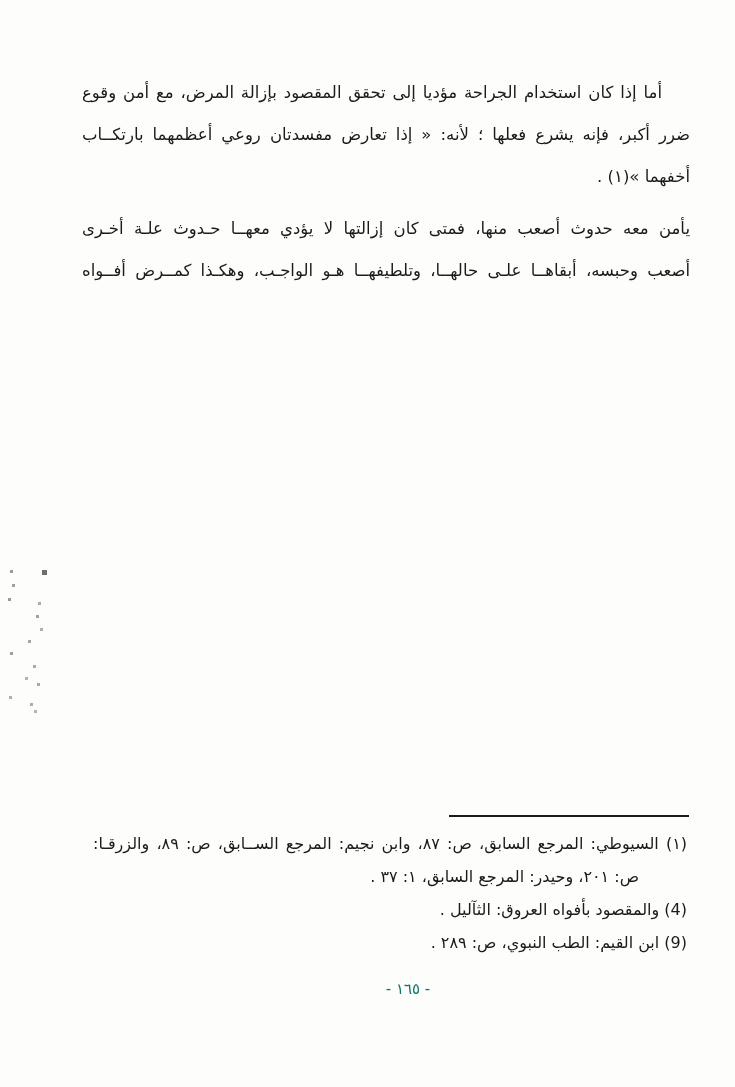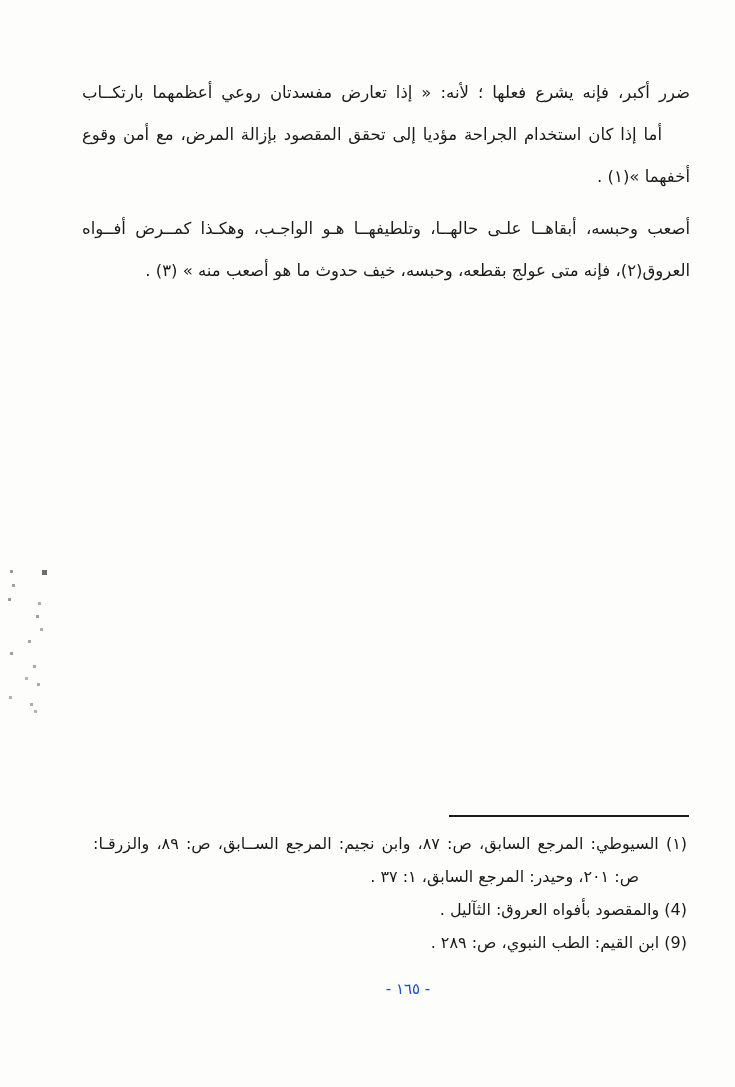--- a/index.html
+++ b/index.html
@@ -65,21 +65,21 @@
 
   
   .page-number {
     position: absolute;
     top: 980px;
     left: 343px;
     width: 130px;
     text-align: center;
     font-size: 15px;
     letter-spacing: 1px;
-    color: #1d4ed8;
+    color: #0f766e;
   }
 
   
   .speckles {
     position: absolute;
     left: 10px;
     top: 570px;
     width: 3px;
     height: 3px;
     background: #9a9a9a;
@@ -100,28 +100,28 @@
       24px 140px 0 0 #b5b5b5;
   }
 </style>
 </head>
 <body>
 
 <div class="page">
 
   <main class="body-text">
     <section class="para">
+      <div class="line just indent">أما إذا كان استخدام الجراحة مؤديا إلى تحقق المقصود بإزالة المرض، مع أمن وقوع</div>
       <div class="line just">ضرر أكبر، فإنه يشرع فعلها ؛ لأنه: « إذا تعارض مفسدتان روعي أعظمهما بارتكــاب</div>
-      <div class="line just indent">أما إذا كان استخدام الجراحة مؤديا إلى تحقق المقصود بإزالة المرض، مع أمن وقوع</div>
       <div class="line lastline">أخفهما »(١) .</div>
     </section>
 
     <section class="para">
+      <div class="line just">يأمن معه حدوث أصعب منها، فمتى كان إزالتها لا يؤدي  معهــا حـدوث علـة أخـرى</div>
       <div class="line just">أصعب وحبسه، أبقاهــا علـى حالهــا، وتلطيفهــا هـو الواجـب، وهكـذا كمــرض أفــواه</div>
-      <div class="line lastline">العروق(٢)، فإنه متى عولج بقطعه، وحبسه، خيف حدوث ما هو أصعب منه » (٣) .</div>
     </section>
   </main>
 
   <div class="fn-rule"></div>
 
   <footer class="footnotes">
     <div class="fn">
       <div class="fn-line fn-just">(١) السيوطي: المرجع السابق، ص: ٨٧، وابن نجيم: المرجع الســابق، ص: ٨٩، والزرقـا: المرجـع الســابق،</div>
       <div class="fn-line fn-cont">ص: ٢٠١، وحيدر: المرجع السابق، ١: ٣٧ .</div>
     </div>

